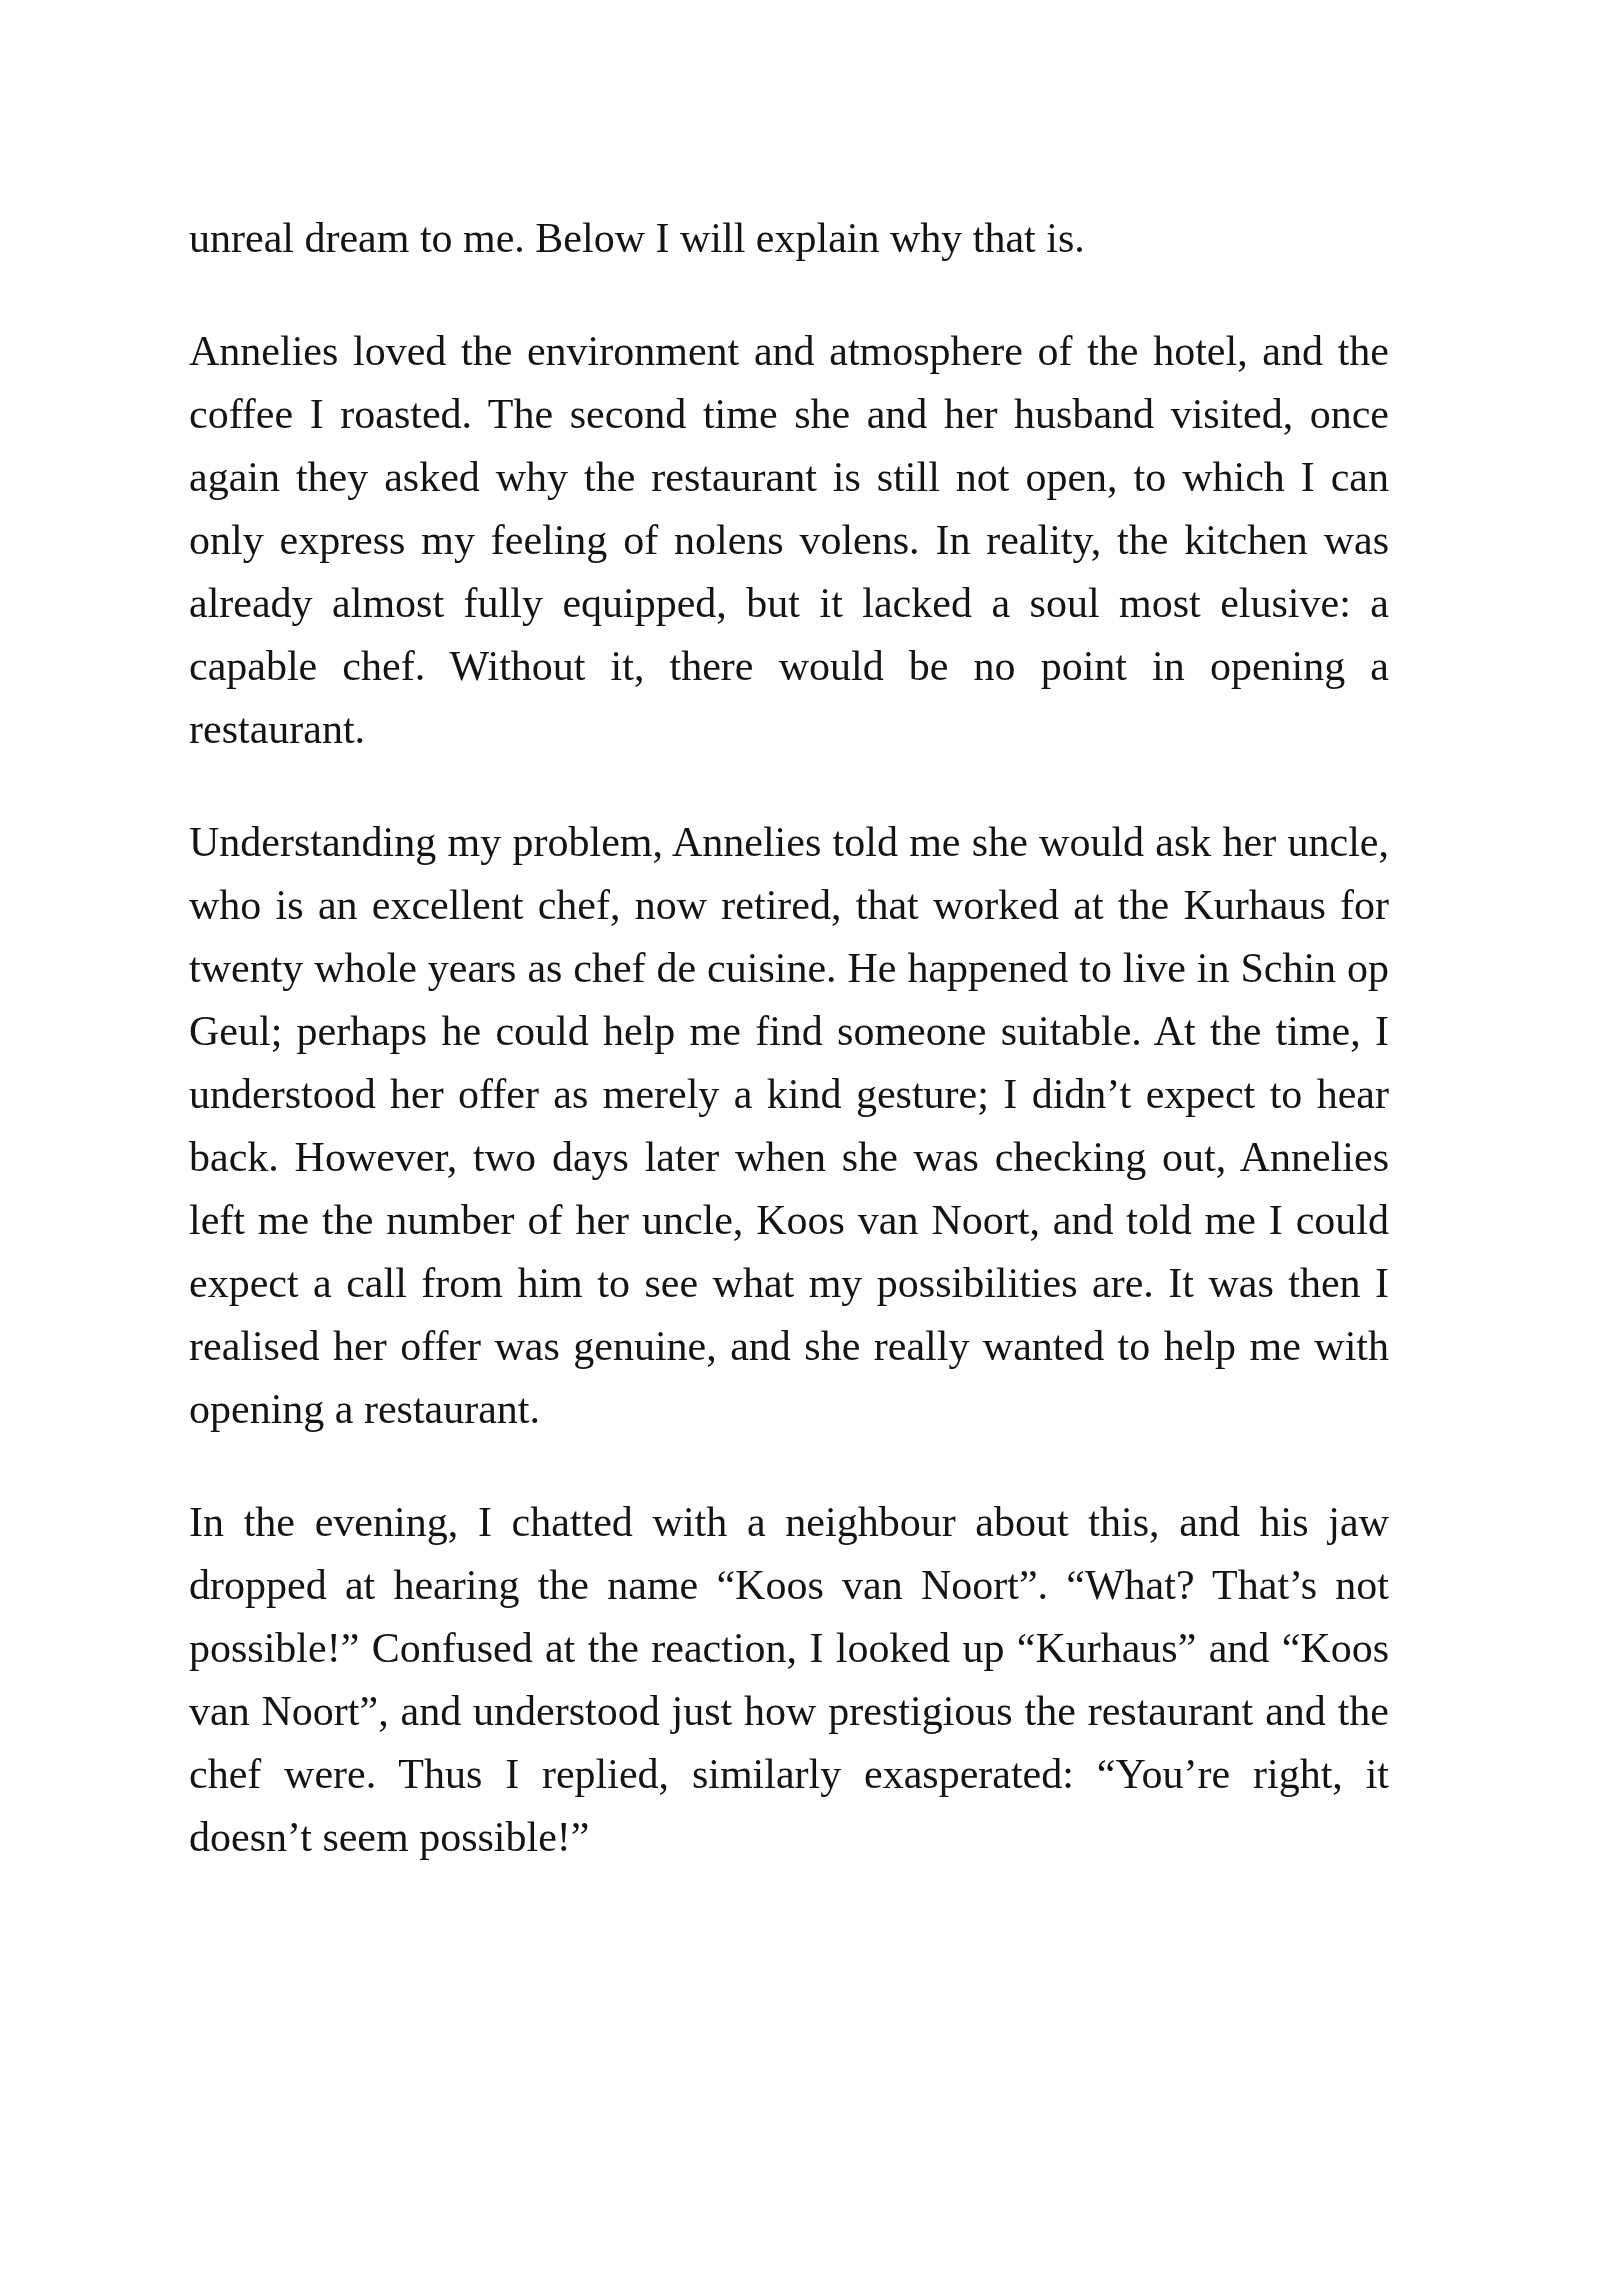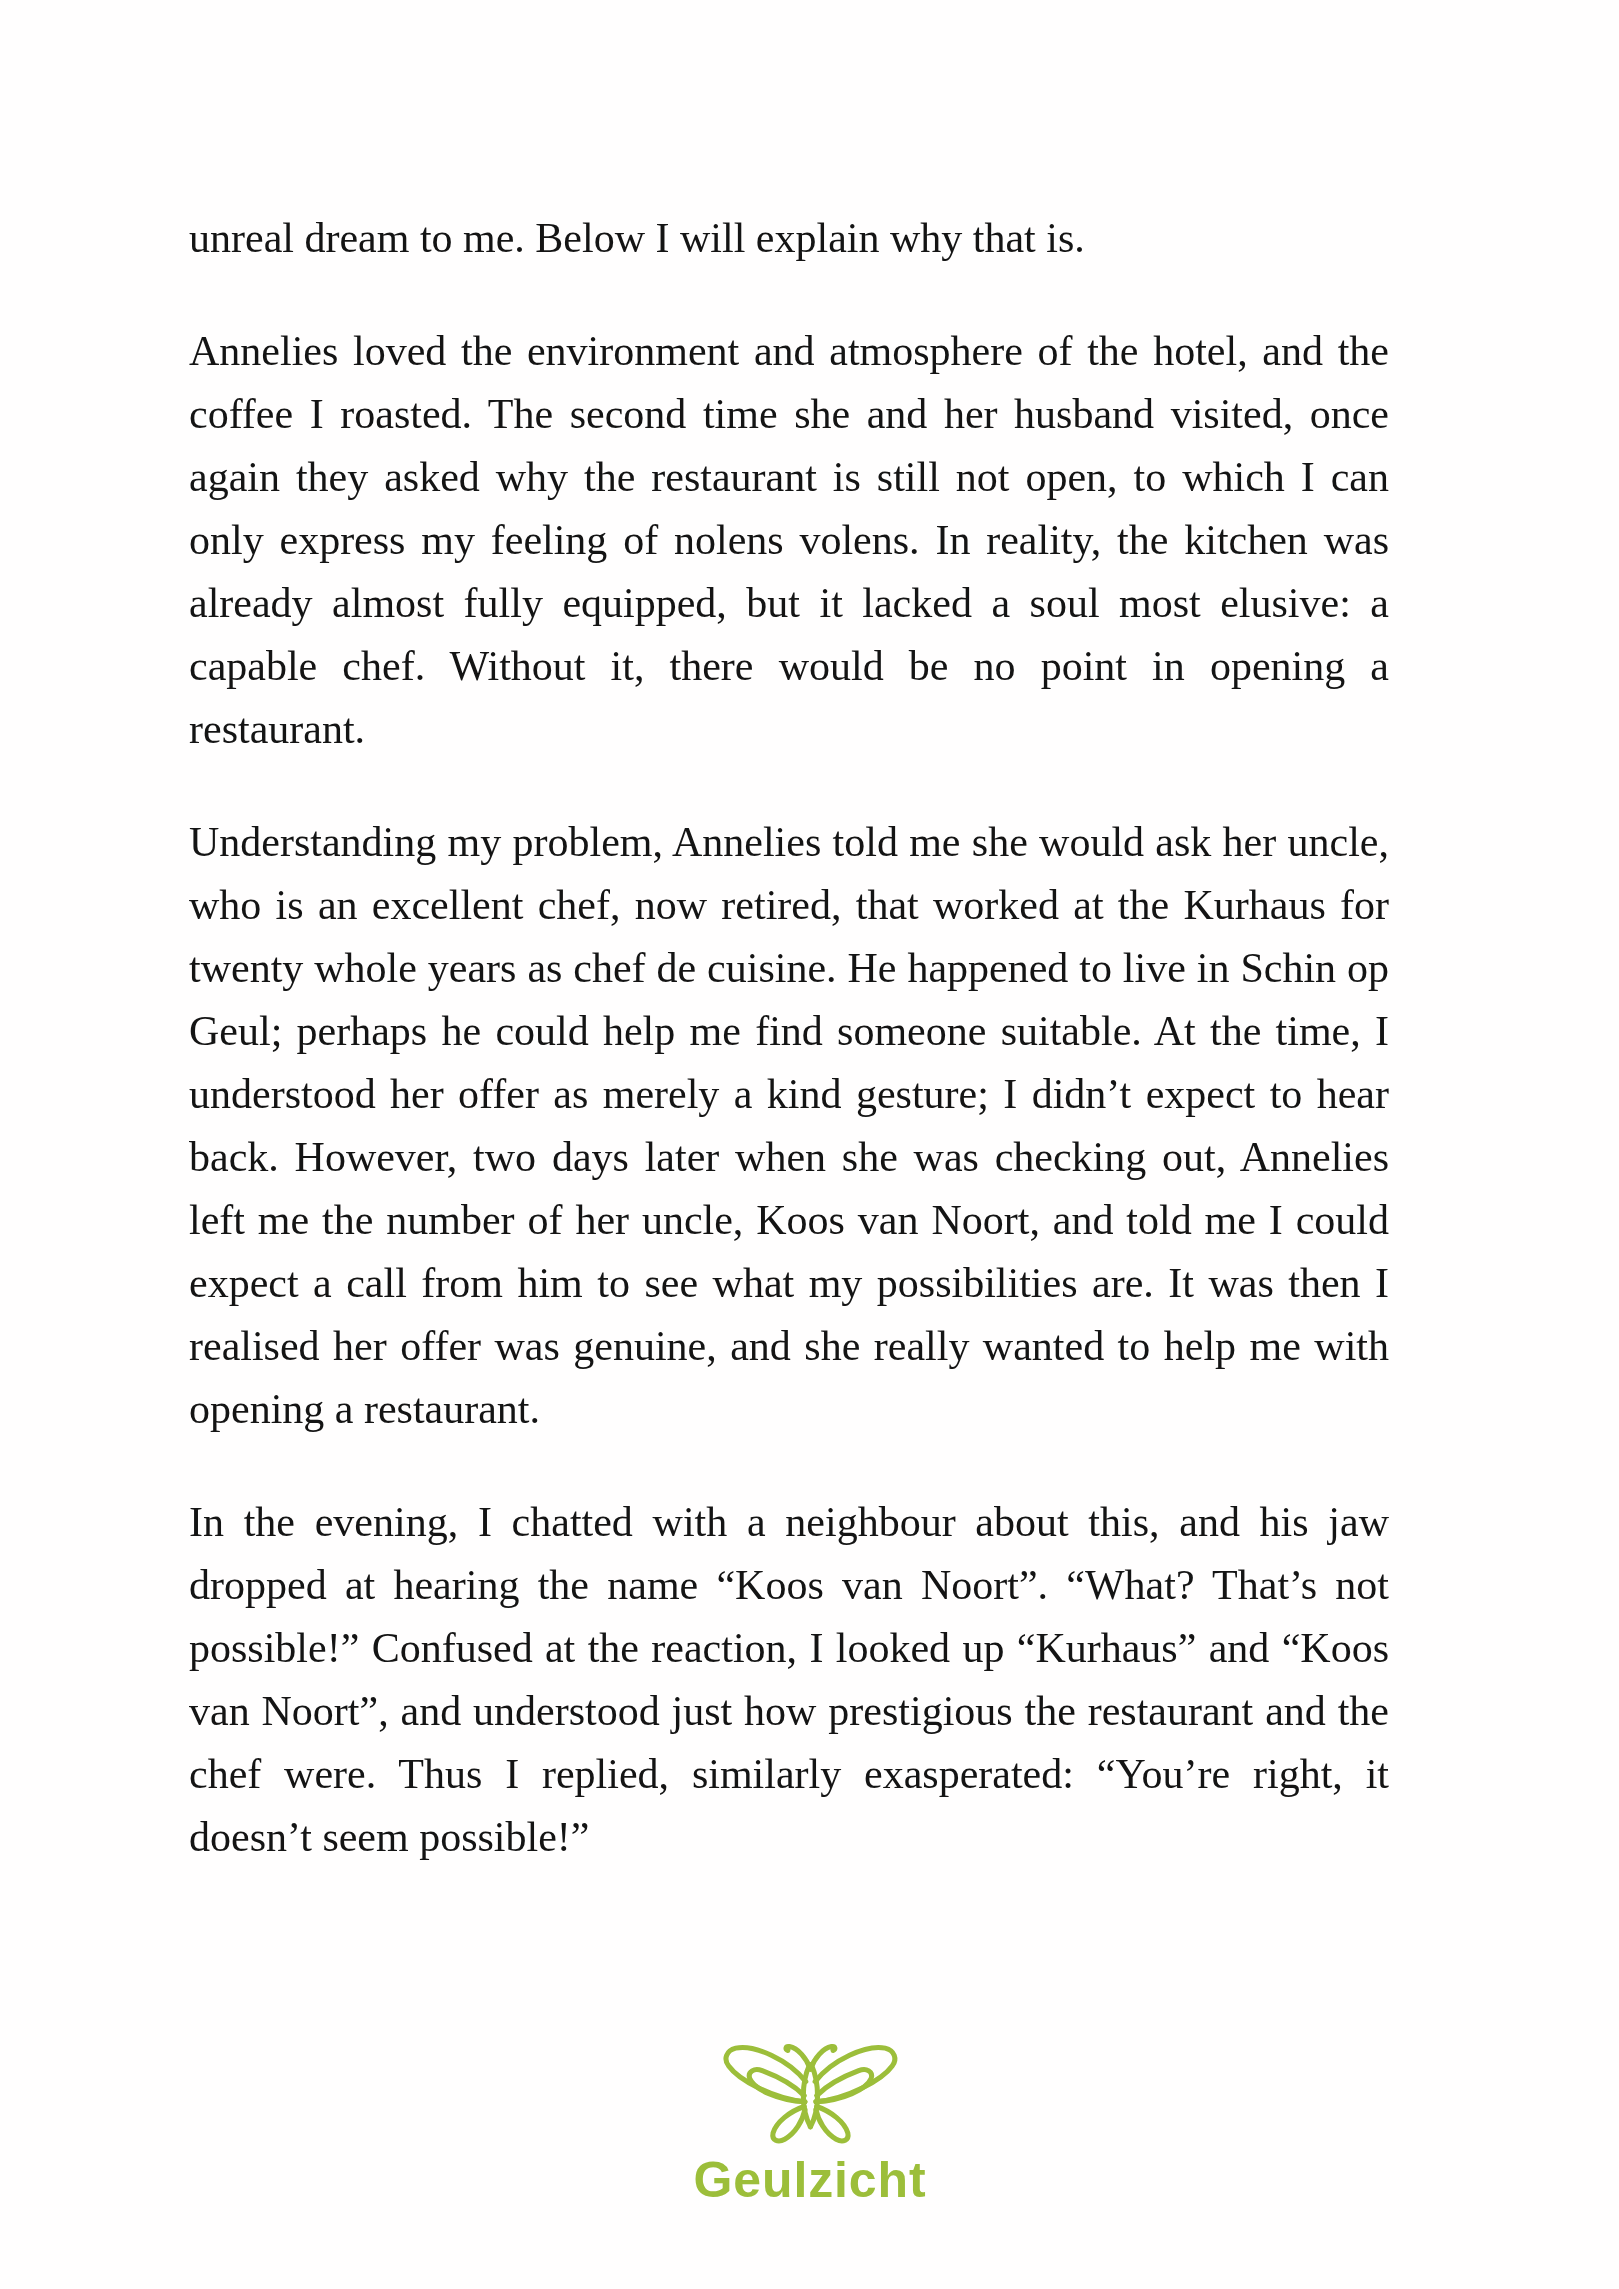--- a/index.html
+++ b/index.html
@@ -60,38 +60,15 @@
 
 <div class="page">
 
   <div class="body-text">
     <p>unreal dream to me. Below I will explain why that is.</p>
     <p>Annelies loved the environment and atmosphere of the hotel, and the coffee I roasted. The second time she and her husband visited, once again they asked why the restaurant is still not open, to which I can only express my feeling of nolens volens. In reality, the kitchen was already almost fully equipped, but it lacked a soul most elusive: a capable chef. Without it, there would be no point in opening a restaurant.</p>
     <p>Understanding my problem, Annelies told me she would ask her uncle, who is an excellent chef, now retired, that worked at the Kurhaus for twenty whole years as chef de cuisine. He happened to live in Schin op Geul; perhaps he could help me find someone suitable. At the time, I understood her offer as merely a kind gesture; I didn’t expect to hear back. However, two days later when she was checking out, Annelies left me the number of her uncle, Koos van Noort, and told me I could expect a call from him to see what my possibilities are. It was then I realised her offer was genuine, and she really wanted to help me with opening a restaurant.</p>
     <p>In the evening, I chatted with a neighbour about this, and his jaw dropped at hearing the name “Koos van Noort”. “What? That’s not possible!” Confused at the reaction, I looked up “Kurhaus” and “Koos van Noort”, and understood just how prestigious the restaurant and the chef were. Thus I replied, similarly exasperated: “You’re right, it doesn’t seem possible!”</p>
   </div>
 
-  <div class="logo">
-    <svg viewBox="0 0 240 140" aria-hidden="true">
-      <defs>
-        <g id="half" fill="none" stroke-width="6.5" stroke-linecap="round">
-
-          <path d="M120,40 C115,26 104,13 93,11 C88,10 87,15 91,16"></path>
-
-          <path d="M119,34 C108,58 108,92 120,114"></path>
-
-          <path d="M114,56 C92,28 48,8 24,13 C12,16 8,27 15,36 C28,54 72,78 113,82"></path>
-
-          <path d="M113,82 C78,80 48,66 42,52 C39,43 48,38 58,42 C82,51 102,64 112,74"></path>
-
-          <path d="M112,88 C94,94 76,108 72,122 C70,131 78,135 87,130 C101,122 110,106 113,92"></path>
-        </g>
-      </defs>
-      <g stroke="#9cbe3a">
-        <use href="#half"></use>
-        <use href="#half" transform="translate(240,0) scale(-1,1)"></use>
-      </g>
-    </svg>
-    <div class="wordmark" style="color: rgb(156, 190, 58);">Geulzicht</div>
-  </div>
 
 </div>
 
 
 </body></html>

